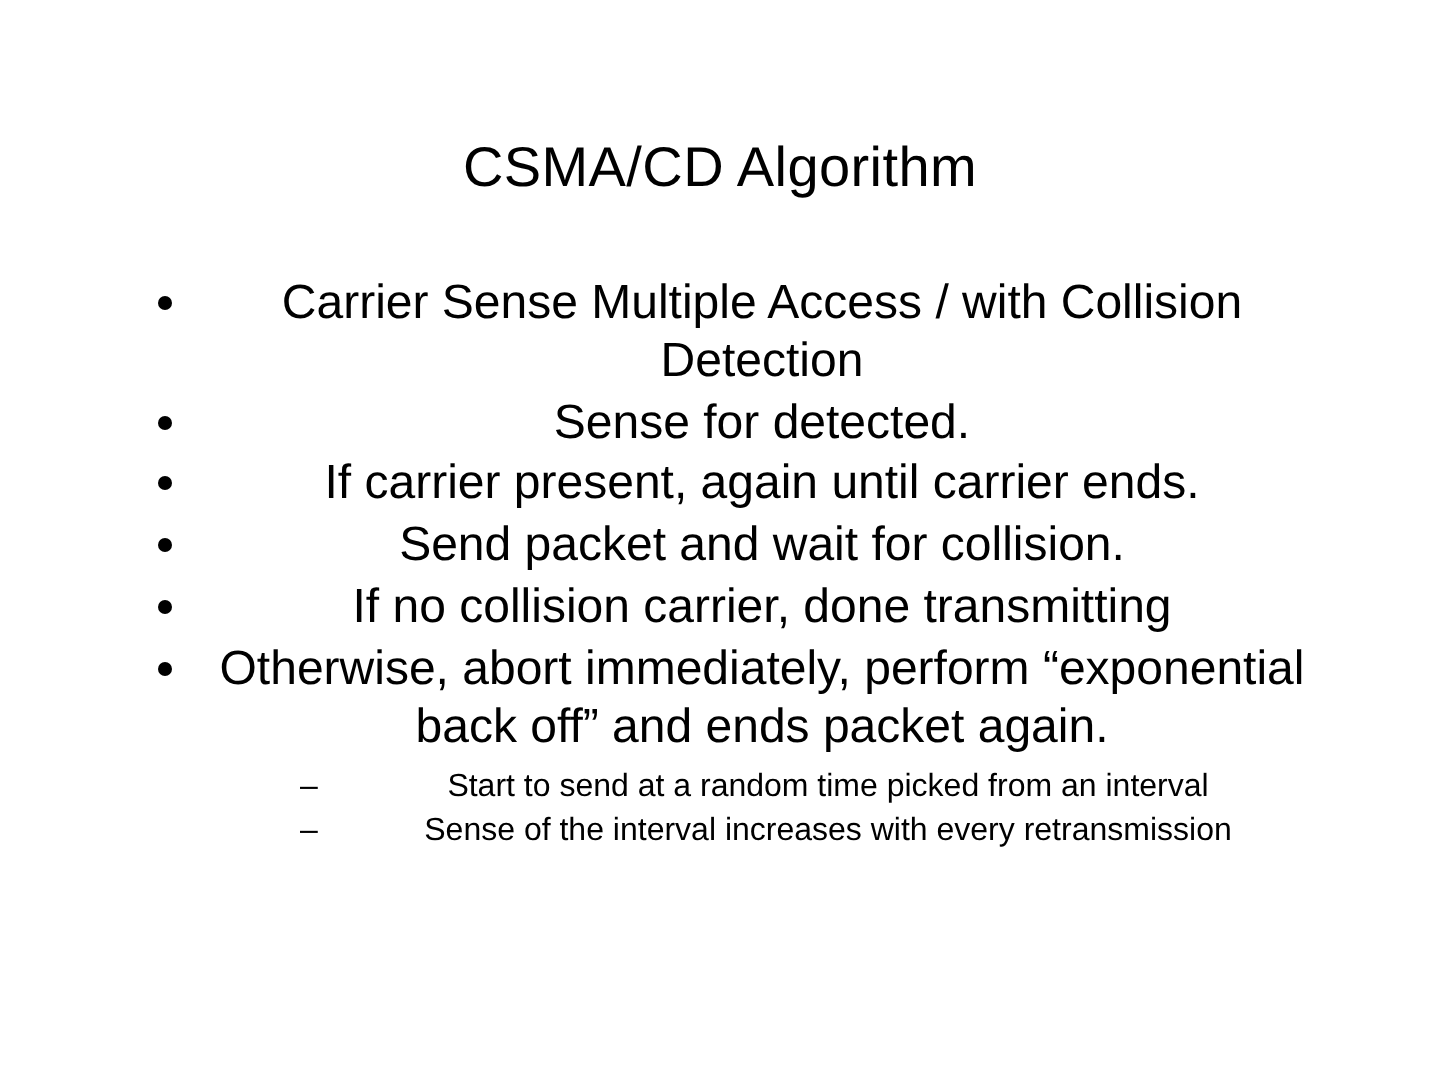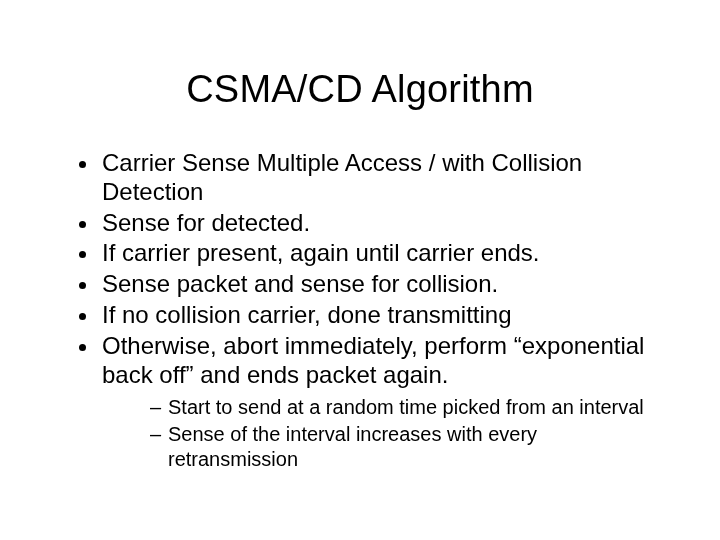--- a/index.html
+++ b/index.html
@@ -14,40 +14,41 @@
   }
   .slide {
     width: 720px;
     height: 540px;
     box-sizing: border-box;
     padding: 0;
     position: relative;
   }
   .title {
     text-align: center;
-    font-size: 38px;
+    font-size: 28px;
     font-weight: 400;
     margin-top: 68px;
     margin-bottom: 38px;
     letter-spacing: 0.2px;
   }
   ul.level1 {
     list-style-type: disc;
     font-size: 24px;
     line-height: 1.2;
     margin: 0 60px 0 72px;
     padding-left: 28px;
   }
   ul.level1 > li {
     margin: 0 0 2px 0;
     padding-left: 2px;
+    text-align: center;
   }
   ul.level2 {
     list-style-type: none;
-    font-size: 20px;
+    font-size: 16px;
     line-height: 1.25;
     margin: 6px 0 0 24px;
     padding-left: 24px;
   }
   ul.level2 > li {
     position: relative;
     margin: 0 0 2px 0;
     padding-left: 18px;
   }
   ul.level2 > li::before {
@@ -64,21 +65,21 @@
 </head>
 <body>
 
 <div class="slide">
   <div class="title">CSMA/CD Algorithm</div>
 
   <ul class="level1">
     <li><span>Carrier Sense Multiple Access / with Collision Detection</span></li>
     <li><span>Sense for detected.</span></li>
     <li><span>If carrier present, again until carrier ends.</span></li>
-    <li><span>Sense packet and sense for collision.</span></li>
+    <li><span>Send packet and wait for collision.</span></li>
     <li><span>If no collision carrier, done transmitting</span></li>
     <li>
       <span>Otherwise, abort immediately, perform “exponential back off” and ends packet again.</span>
       <ul class="level2">
         <li><span>Start to send at a random time picked from an interval</span></li>
         <li class="cut"><span>Sense of the interval increases with every retransmission</span></li>
       </ul>
     </li>
   </ul>
 </div>

